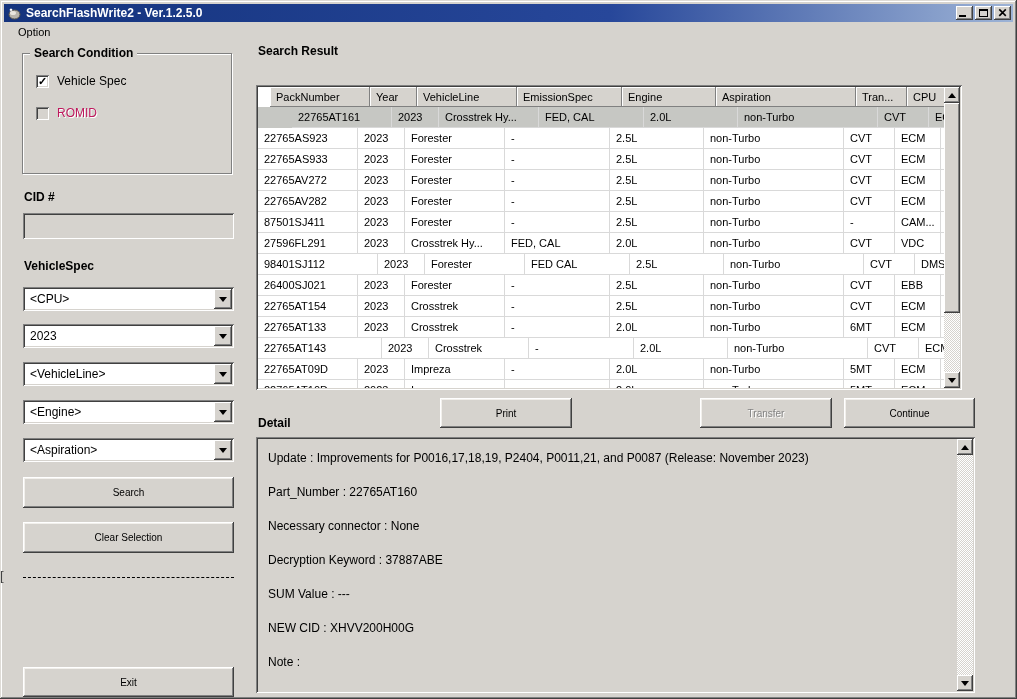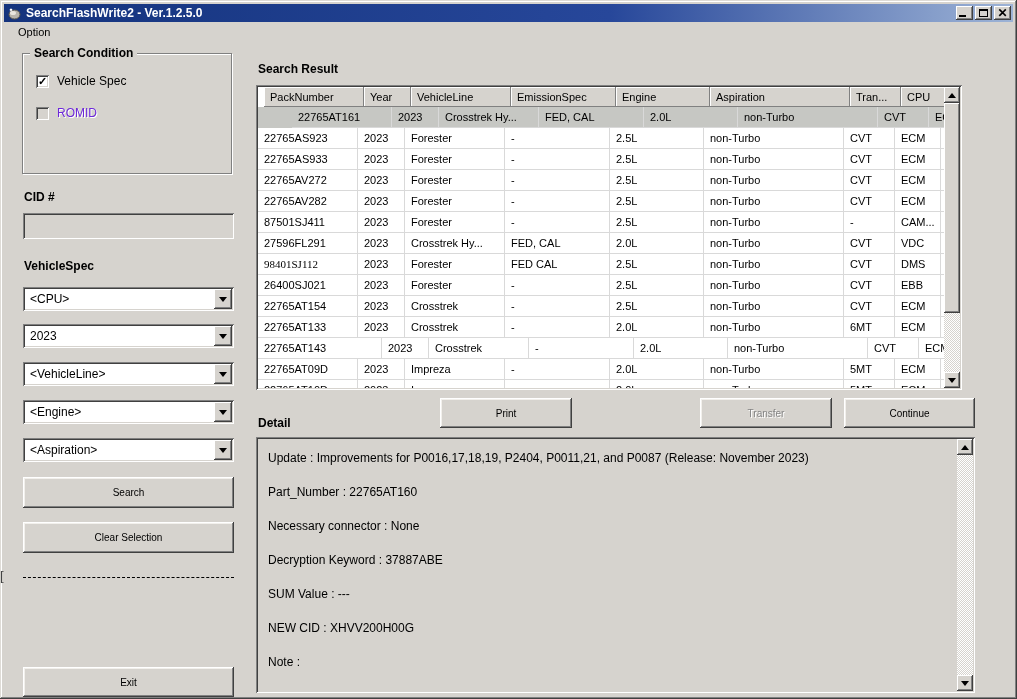--- a/index.html
+++ b/index.html
@@ -36,44 +36,44 @@
   
   .groupbox { position:absolute; left:22px; top:53px; width:210px; height:121px;
     border:1px solid #808080; box-shadow:1px 1px 0 #fff, inset 1px 1px 0 #fff; }
   .legend { position:absolute; top:-8px; left:7px; background:#d6d3ce; padding:0 4px; font-weight:bold; font-size:12px; }
   #cb-container { padding-top:19px; }
   .cb-row { display:flex; align-items:center; height:16px; margin:0 0 16px 13px; }
   .cb-box { width:13px; height:13px; background:#fff; flex:0 0 auto; text-align:center; font-size:11px; font-weight:bold; line-height:12px;
     box-shadow: inset 1px 1px 0 #808080, inset -1px -1px 0 #fff, inset 2px 2px 0 #404040, inset -2px -2px 0 #d6d3ce; }
   .cb-box.disabled { background:#d6d3ce; }
   .cb-label { font-size:12px; margin-left:8px; }
-  .cb-label.disabled { color:#6d28d9; text-shadow:1px 1px 0 #fff; }
+  .cb-label.disabled { color:#be185d; text-shadow:1px 1px 0 #fff; }
   .lbl { position:absolute; font-weight:bold; font-size:12px; color:#000; }
   #cid-label { left:24px; top:190px; }
   #cid-input { position:absolute; left:23px; top:213px; width:211px; height:26px; background:#d6d3ce; border:none;
     box-shadow: inset 1px 1px 0 #808080, inset -1px -1px 0 #fff, inset 2px 2px 0 #404040, inset -2px -2px 0 #d6d3ce;
     font-size:12px; padding-left:6px; font-family:"Liberation Sans",sans-serif; }
   #vehiclespec-label { left:24px; top:259px; }
   .dropdown { position:absolute; left:23px; width:211px; height:24px; background:#fff;
     box-shadow: inset 1px 1px 0 #808080, inset -1px -1px 0 #fff, inset 2px 2px 0 #404040, inset -2px -2px 0 #d6d3ce; }
   .dd-value { position:absolute; left:7px; top:5px; font-size:12px; white-space:nowrap; }
   .dd-btn { position:absolute; right:2px; top:2px; bottom:2px; width:18px; background:#d6d3ce;
     box-shadow: inset -1px -1px 0 #404040, inset 1px 1px 0 #fff, inset -2px -2px 0 #808080;
     display:flex; align-items:center; justify-content:center; }
   .tri { width:0; height:0; border-left:4px solid transparent; border-right:4px solid transparent; border-top:5px solid #000; }
   #search-btn { left:23px; top:477px; width:211px; height:31px; }
   #clear-btn  { left:23px; top:522px; width:211px; height:31px; }
   .dashed-sep { position:absolute; left:23px; top:577px; width:211px; height:0; border-top:1px dashed #000; }
   #exit-btn { left:23px; top:667px; width:211px; height:30px; }
   .stray { position:absolute; left:0; top:568px; font-size:13px; color:#444; }
   
-  #result-label { left:258px; top:62px; }
+  #result-label { left:258px; top:44px; }
   .table { position:absolute; left:256px; top:85px; width:706px; height:305px; background:#fff;
     box-shadow: inset 1px 1px 0 #808080, inset -1px -1px 0 #fff, inset 2px 2px 0 #404040, inset -2px -2px 0 #d6d3ce; }
-  .thead { position:absolute; left:8px; top:2px; right:18px; height:20px; display:flex; overflow:hidden; }
+  .thead { position:absolute; left:14px; top:2px; right:18px; height:20px; display:flex; overflow:hidden; }
   .th { flex:0 0 auto; background:#d6d3ce; font-size:11px; padding:4px 0 0 6px; white-space:nowrap; overflow:hidden;
     box-shadow: inset -1px -1px 0 #808080, inset 1px 1px 0 #fff; }
   .th-fill { flex:1 1 auto; background:#d6d3ce; box-shadow: inset -1px -1px 0 #808080, inset 1px 1px 0 #fff; }
   .tbody { position:absolute; left:2px; top:22px; right:18px; bottom:2px; overflow:hidden; }
   .tr { display:flex; height:21px; background:#fff; }
   .tr.selected { background:#c6c7c3;padding-left:34px; }
   .tr.selected .td { background:transparent; }
   .td { flex:0 0 auto; font-size:11px; padding:4px 0 0 6px; white-space:nowrap; overflow:hidden;
     border-right:1px solid #d9d9d9; border-bottom:1px solid #d9d9d9; }
   .td-fill { flex:1 1 auto; border-bottom:1px solid #d9d9d9; }
@@ -268,21 +268,21 @@
           <div class="td" style="width: 47px;">2023</div>
           <div class="td" style="width: 100px;">Crosstrek Hy...</div>
           <div class="td" style="width: 105px;">FED, CAL</div>
           <div class="td" style="width: 94px;">2.0L</div>
           <div class="td" style="width: 140px;">non-Turbo</div>
           <div class="td" style="width: 51px;">CVT</div>
           <div class="td" style="width: 46px;">VDC</div>
           <div class="td-fill"></div>
         </div>
         <div class="tr">
-          <div class="td" style="width: 100px; font-family: Liberation Serif, serif;">98401SJ112</div>
+          <div class="td" style="width: 120px;">98401SJ112</div>
           <div class="td" style="width: 47px;">2023</div>
           <div class="td" style="width: 100px;">Forester</div>
           <div class="td" style="width: 105px;">FED  CAL</div>
           <div class="td" style="width: 94px;">2.5L</div>
           <div class="td" style="width: 140px;">non-Turbo</div>
           <div class="td" style="width: 51px;">CVT</div>
           <div class="td" style="width: 46px;">DMS</div>
           <div class="td-fill"></div>
         </div>
         <div class="tr">

